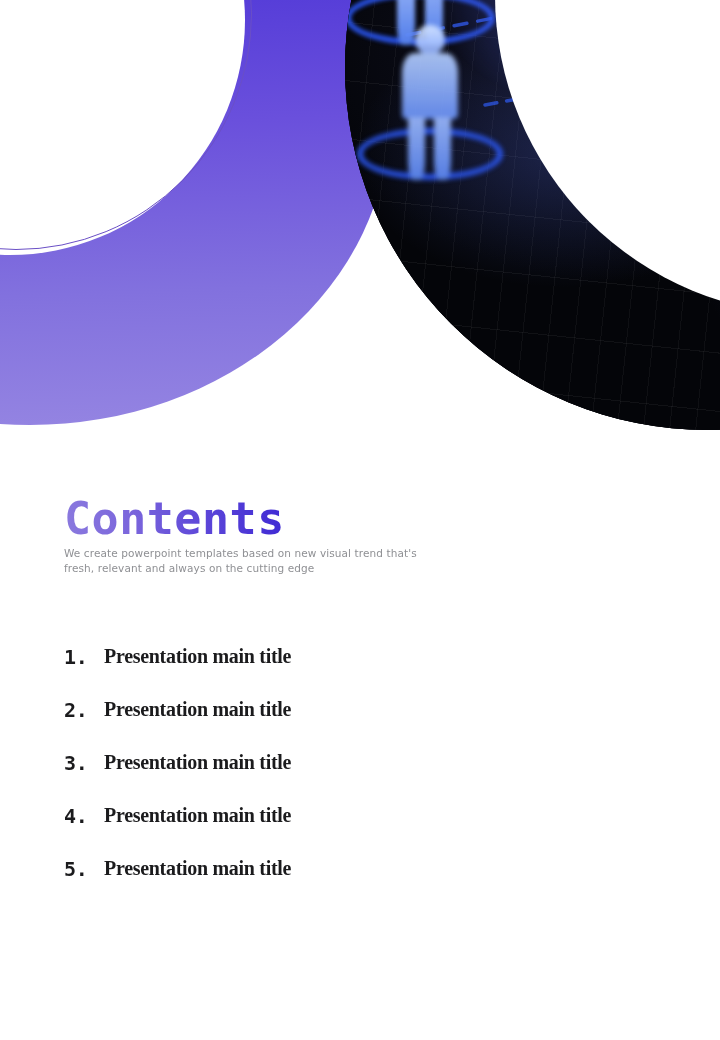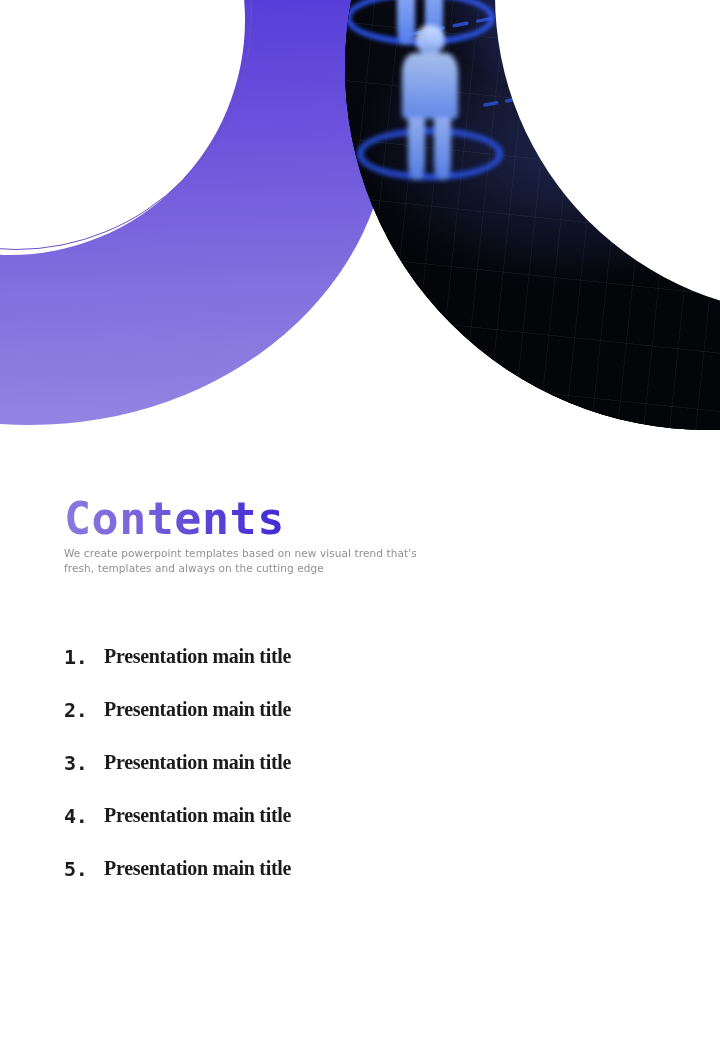--- a/index.html
+++ b/index.html
@@ -283,21 +283,21 @@
         <div style="position:absolute; left:150px; top:-30px; width:640px; height:640px;
                     border-radius:50%; background:#ffffff;"></div>
       </div>
     </div>
   </div>
 
   <div class="content-title">Contents</div>
 
   <div class="content-sub">
     <span class="l1">We create powerpoint templates based on new visual trend that's</span>
-    <span class="l2">fresh, templates and always on the cutting edge</span>
+    <span class="l2">fresh, relevant and always on the cutting edge</span>
   </div>
 
   <div class="toc">
     <div class="toc-item">
       <span class="toc-num">1.</span>
       <span class="toc-label">Presentation main title</span>
     </div>
     <div class="toc-item">
       <span class="toc-num">2.</span>
       <span class="toc-label">Presentation main title</span>

